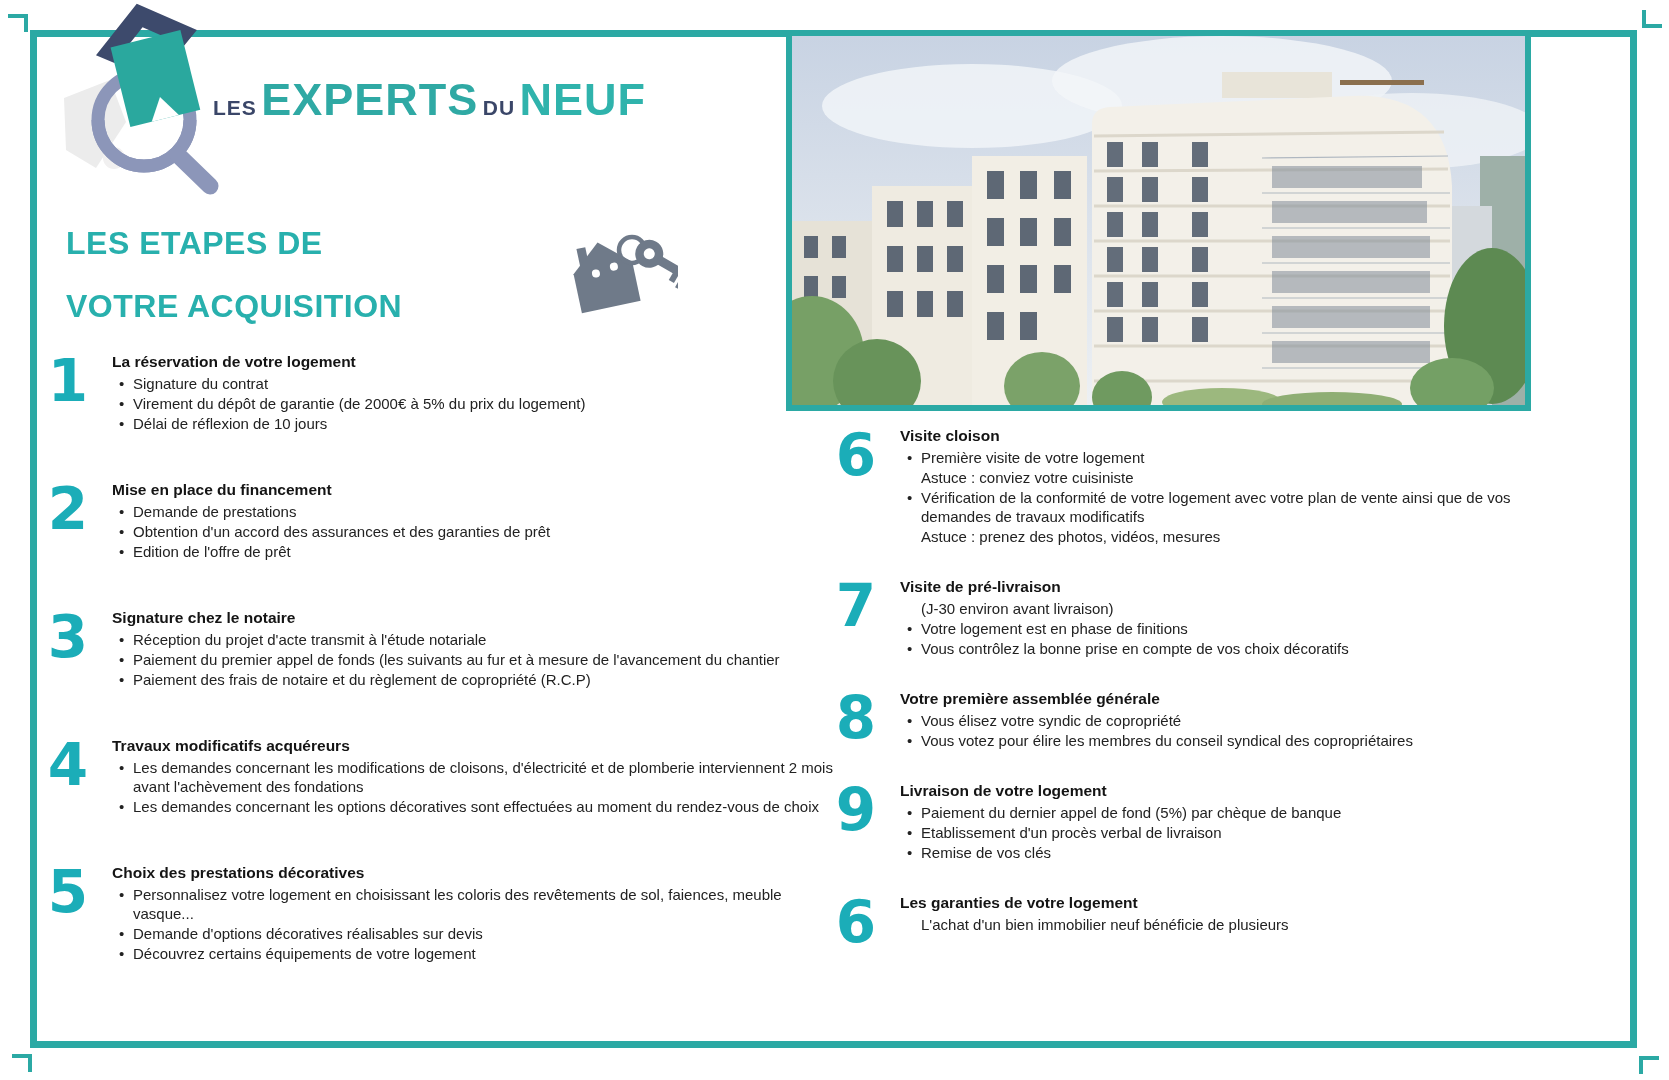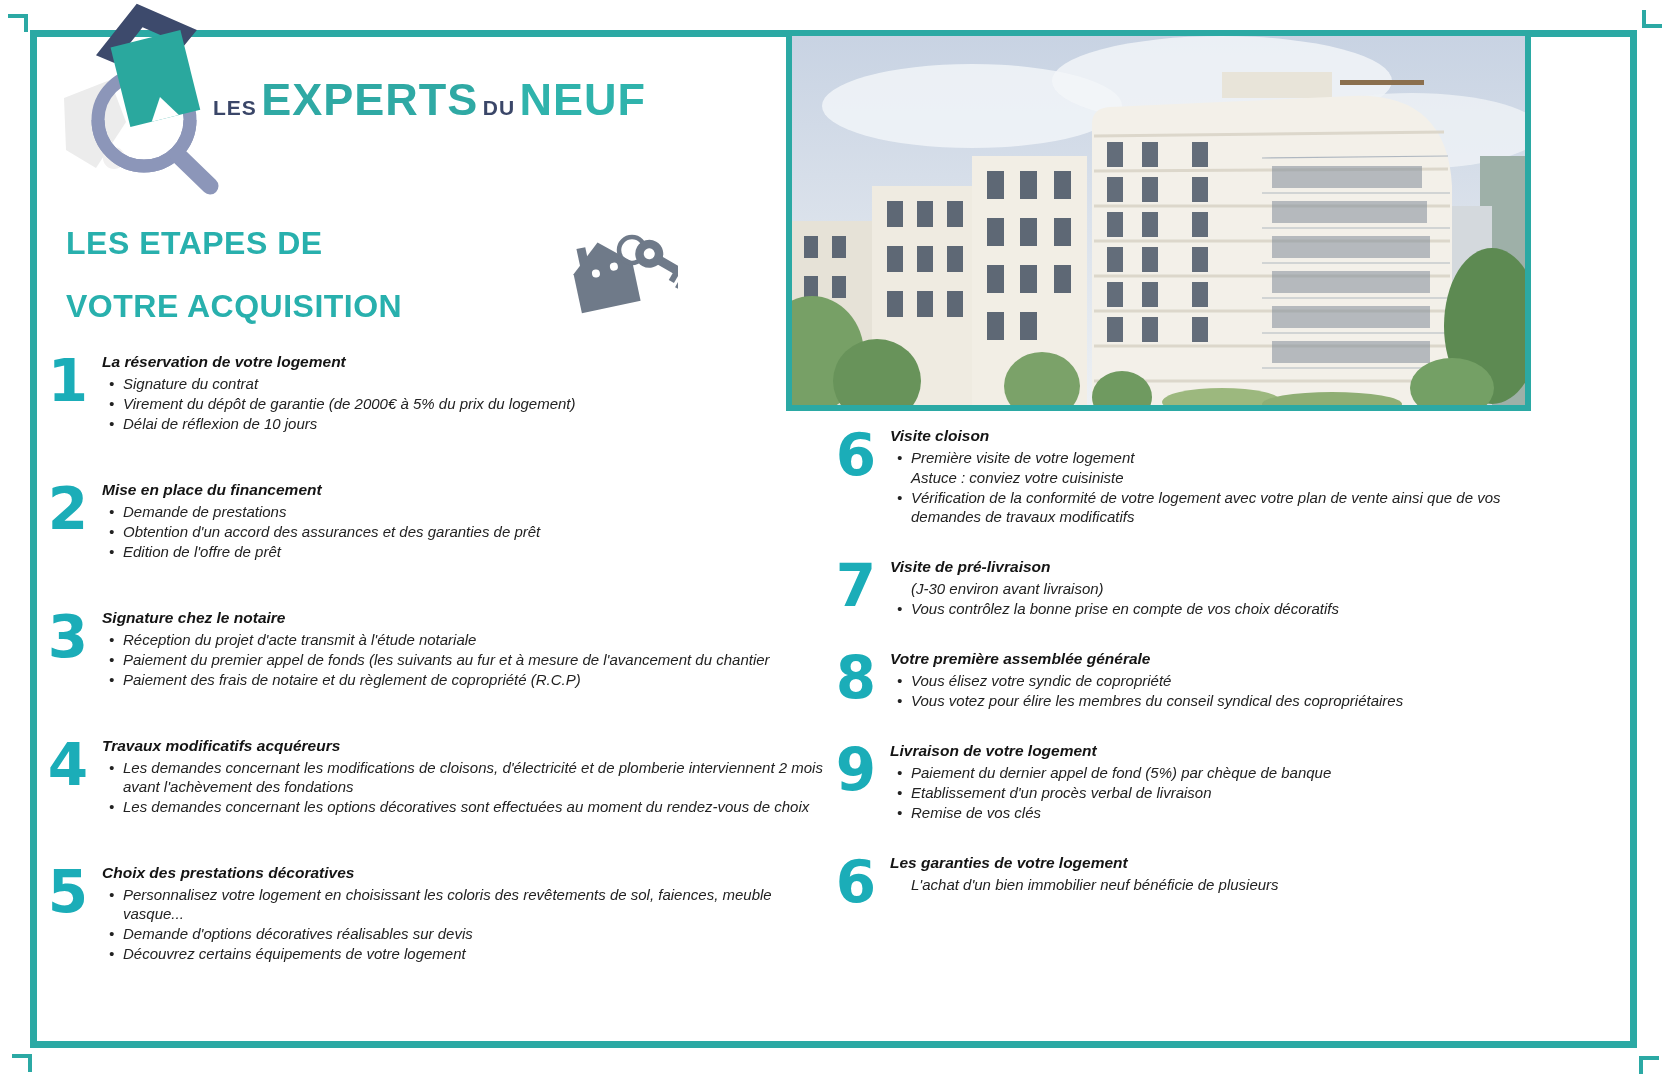--- a/index.html
+++ b/index.html
@@ -47,21 +47,21 @@
   
   .col{position:absolute;}
   .col-left{left:40px;top:352px;width:800px;}
   .col-right{left:828px;top:426px;width:750px;}
   .step{display:flex;align-items:flex-start;}
   .col-left .step{margin-bottom:46px;}
   .col-right .step{margin-bottom:30px;}
   .num{flex:none;width:56px;text-align:center;font-weight:800;
     font-family:"DejaVu Sans", sans-serif;
     font-size:58px;line-height:0.95;color:var(--accent-num);margin-top:2px;white-space:nowrap;}
-  .content{margin-left:6px;min-width:0;font-style:italic;}
+  .content{margin-left:16px;min-width:0;}
   .step-title{margin:0 0 3px 0;font-size:15.5px;font-weight:700;color:#141414;line-height:19px;}
   .items{margin:0;padding:0 0 0 21px;list-style:none;}
   .items li{position:relative;font-size:15px;color:#222;line-height:19px;margin:0 0 1px 0;}
   .col-left .items li{max-width:705px;}
   .col-right .items li{max-width:650px;}
   .items li.bullet::before{content:"•";position:absolute;left:-14px;top:0;color:#222;}
 </style>
 </head>
 <body>
 
@@ -292,29 +292,31 @@
 
   <div class="col col-right">
     <section class="step">
       <div class="num">6</div>
       <div class="content">
         <h3 class="step-title">Visite cloison</h3>
         <ul class="items">
             <li class="bullet">Première visite de votre logement</li>
             <li class="nobullet">Astuce : conviez votre cuisiniste</li>
             <li class="bullet">Vérification de la conformité de votre logement avec votre plan de vente ainsi que de vos demandes de travaux modificatifs</li>
+            <li class="nobullet">Astuce : prenez des photos, vidéos, mesures</li>
           </ul>
       </div>
     </section>
     <section class="step">
       <div class="num">7</div>
       <div class="content">
         <h3 class="step-title">Visite de pré-livraison</h3>
         <ul class="items">
             <li class="nobullet">(J-30 environ avant livraison)</li>
+            <li class="bullet">Votre logement est en phase de finitions</li>
             <li class="bullet">Vous contrôlez la bonne prise en compte de vos choix décoratifs</li>
           </ul>
       </div>
     </section>
     <section class="step">
       <div class="num">8</div>
       <div class="content">
         <h3 class="step-title">Votre première assemblée générale</h3>
         <ul class="items">
             <li class="bullet">Vous élisez votre syndic de copropriété</li>

